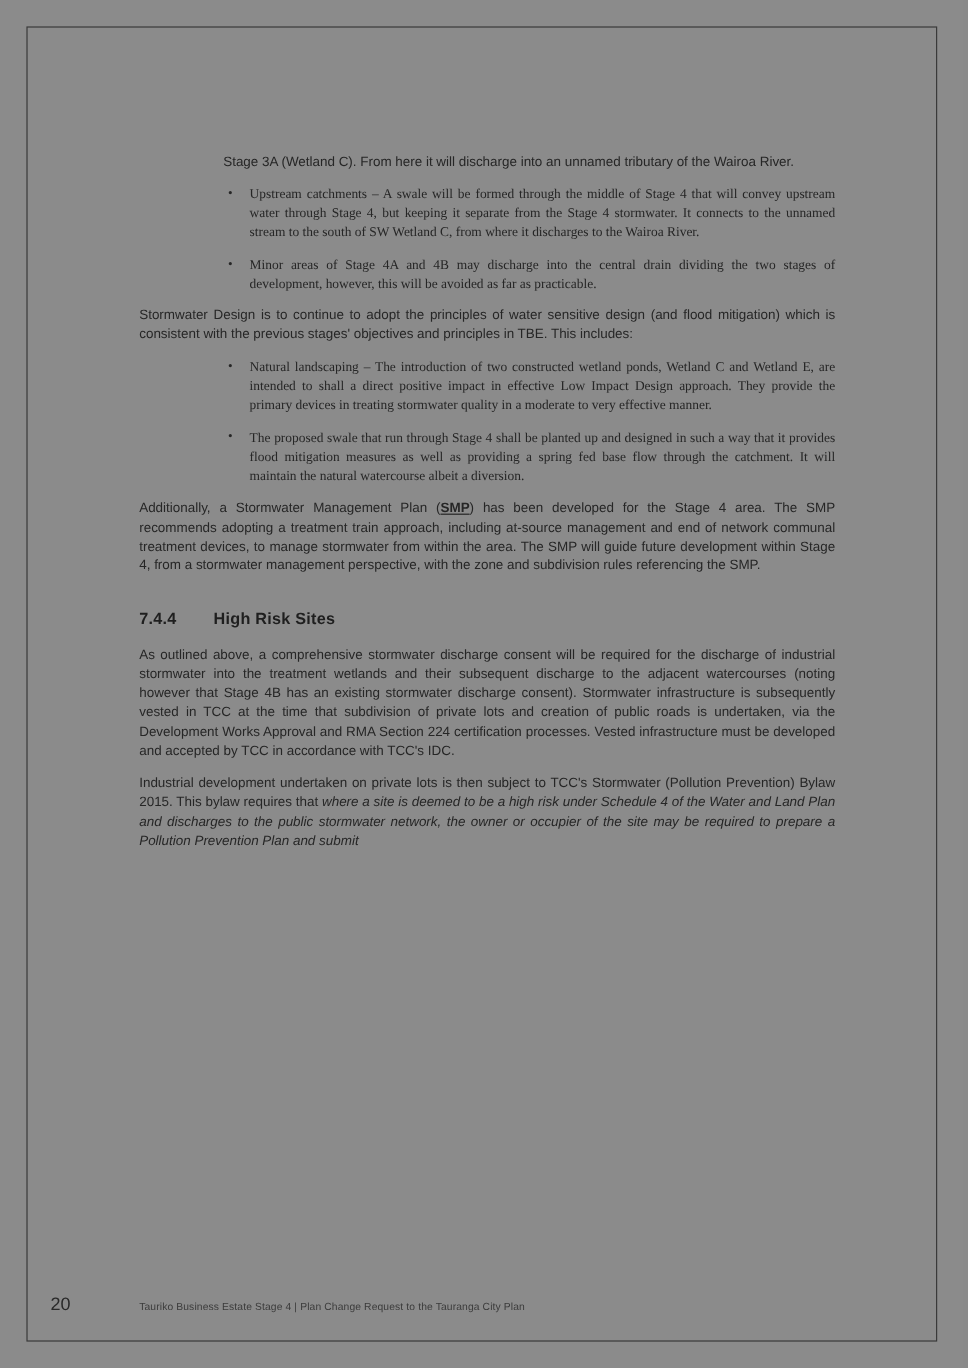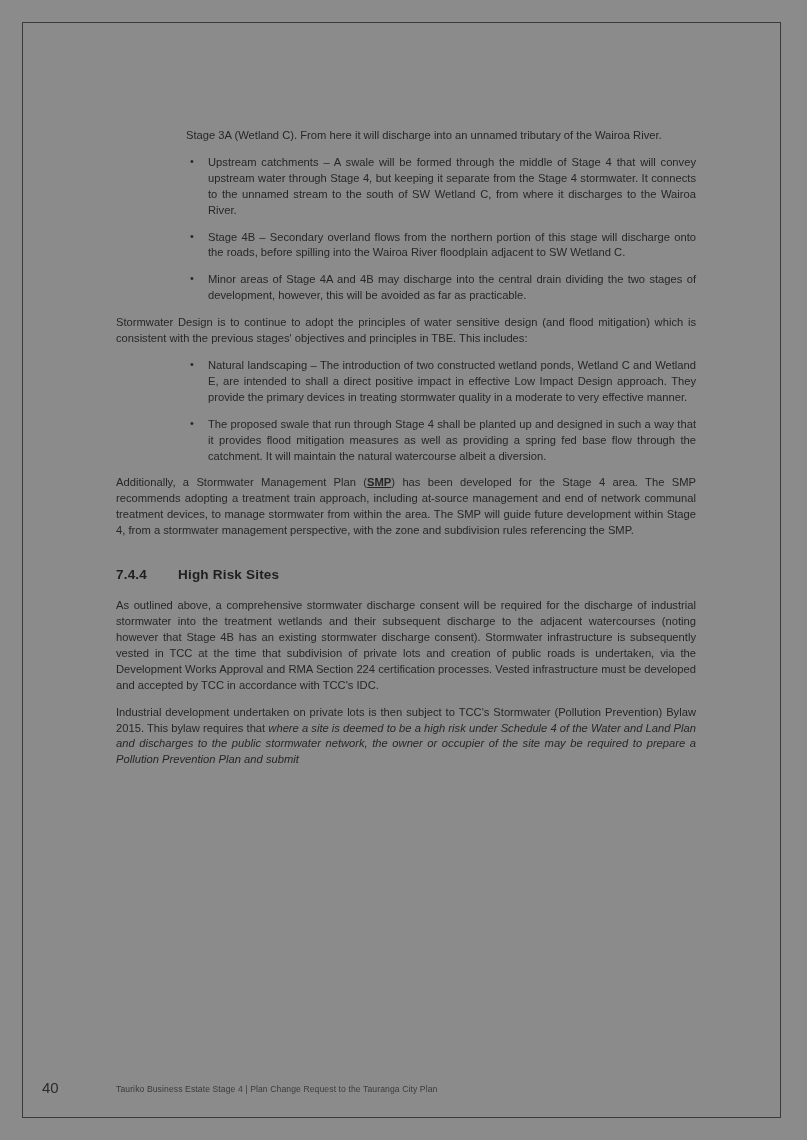--- a/index.html
+++ b/index.html
@@ -58,20 +58,21 @@
     margin: 0 0 11px 0;
     padding: 0;
     list-style: none;
   }
   li {
     position: relative;
     margin: 0 0 11px 0;
     padding-left: 22px;
     margin-left: 70px;
     text-align: justify;
+    font-family: Liberation Serif, serif;
   }
   li:before {
     content: "\2022";
     position: absolute;
     left: 4px;
     top: -1px;
     font-size: 11px;
     color: #262626;
   }
   li:last-child { margin-bottom: 0; }
@@ -119,21 +120,20 @@
   <div class="content">
 
     <p class="indent-para">Stage 3A (Wetland C). From here it will discharge into an unnamed tributary of the Wairoa River.</p>
 
     <ul class="list-block">
       <li>Upstream catchments – A swale will be formed through the middle of Stage 4 that will convey upstream water through Stage 4, but keeping it separate from the Stage 4 stormwater. It connects to the unnamed stream to the south of SW Wetland C, from where it discharges to the Wairoa River.</li>
     </ul>
 
 
     <ul class="list-block">
-      <li>Stage 4B – Secondary overland flows from the northern portion of this stage will discharge onto the roads, before spilling into the Wairoa River floodplain adjacent to SW Wetland C.</li>
       <li>Minor areas of Stage 4A and 4B may discharge into the central drain dividing the two stages of development, however, this will be avoided as far as practicable.</li>
     </ul>
 
     <p>Stormwater Design is to continue to adopt the principles of water sensitive design (and flood mitigation) which is consistent with the previous stages' objectives and principles in TBE. This includes:</p>
 
     <ul class="list-block">
       <li>Natural landscaping – The introduction of two constructed wetland ponds, Wetland C and Wetland E, are intended to shall a direct positive impact in effective Low Impact Design approach. They provide the primary devices in treating stormwater quality in a moderate to very effective manner.</li>
       <li>The proposed swale that run through Stage 4 shall be planted up and designed in such a way that it provides flood mitigation measures as well as providing a spring fed base flow through the catchment. It will maintain the natural watercourse albeit a diversion.</li>
     </ul>
 
@@ -141,16 +141,16 @@
 
     <h2 class="section"><span class="num">7.4.4</span><span>High Risk Sites</span></h2>
 
     <p>As outlined above, a comprehensive stormwater discharge consent will be required for the discharge of industrial stormwater into the treatment wetlands and their subsequent discharge to the adjacent watercourses (noting however that Stage 4B has an existing stormwater discharge consent). Stormwater infrastructure is subsequently vested in TCC at the time that subdivision of private lots and creation of public roads is undertaken, via the Development Works Approval and RMA Section 224 certification processes. Vested infrastructure must be developed and accepted by TCC in accordance with TCC's IDC.</p>
 
     <p><span>Industrial development undertaken on private lots is then subject to TCC's Stormwater (Pollution Prevention) Bylaw 2015. This bylaw requires that </span><span class="italic">where a site is deemed to be a high risk under Schedule 4 of the Water and Land Plan and discharges to the public stormwater network, the owner or occupier of the site may be required to prepare a Pollution Prevention Plan and submit</span></p>
 
   </div>
 
   <div class="footer">
-    <div class="folio">40</div>
+    <div class="folio">20</div>
     <div class="footer-text">Tauriko Business Estate Stage 4 | Plan Change Request to the Tauranga City Plan</div>
   </div>
 </div>
 
 </body></html>

